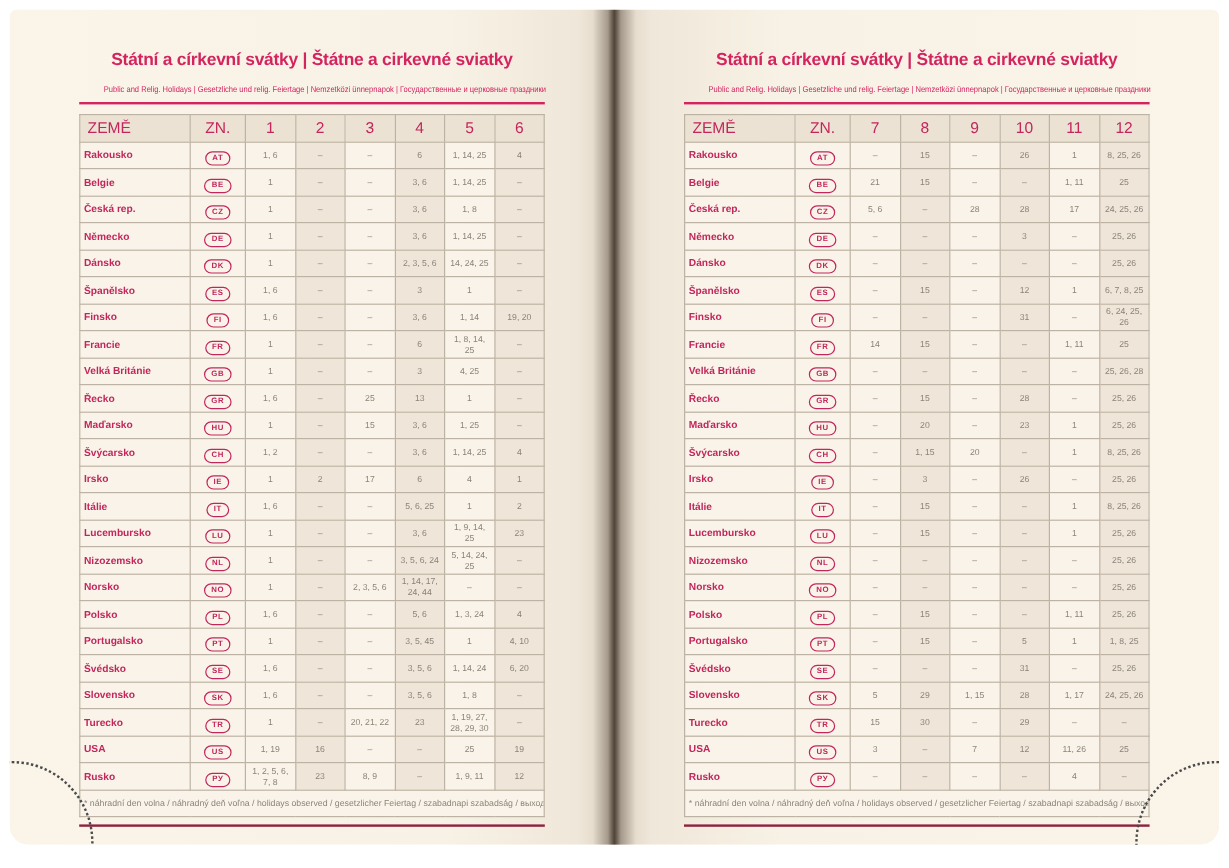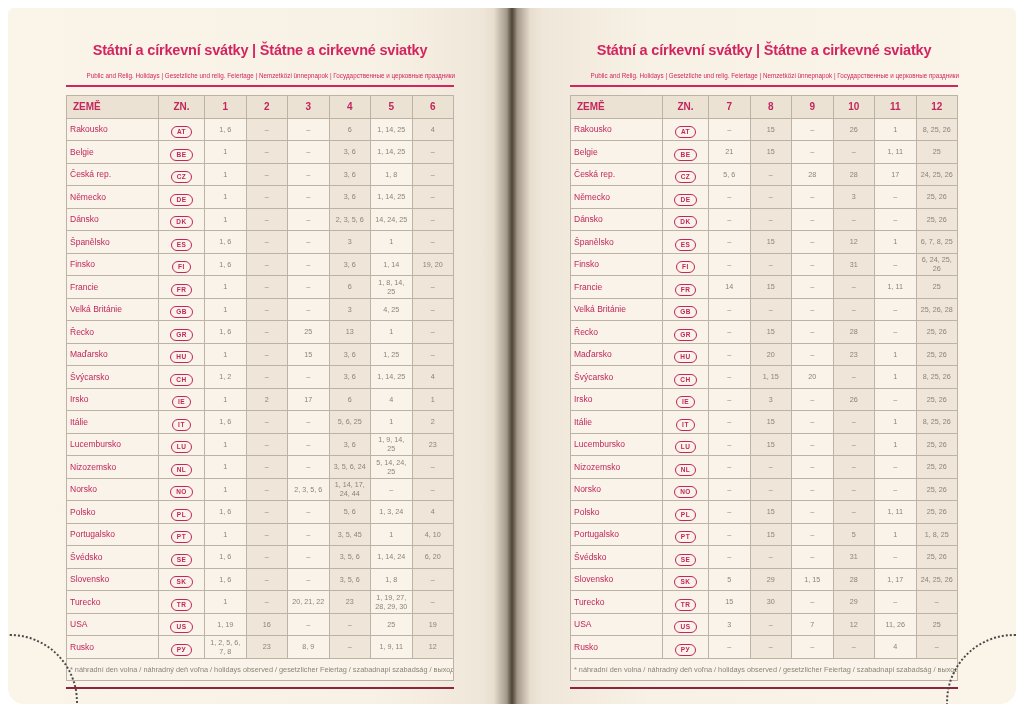--- a/index.html
+++ b/index.html
@@ -19,23 +19,23 @@
   .title{margin:0;text-align:center;font-size:14.5px;line-height:17px;font-weight:bold;color:#d42460;
     white-space:nowrap;letter-spacing:-0.2px;}
   .subtitle-wrap{margin-top:5px;text-align:center;overflow:visible;}
   .subtitle{display:inline-block;font-size:7px;color:#d42460;white-space:nowrap;
     transform:scaleX(0.9);transform-origin:center;}
   .subtitle-rule{height:2px;background:#d42460;margin:3px auto 8px;width:388px;}
   
   table.holidays{width:388px;margin:0 auto;border-collapse:collapse;table-layout:fixed;}
   table.holidays td,table.holidays th{border:1px solid #bdb3a4;padding:1px 3px;height:19.5px;
     overflow:hidden;}
-  th.hdr{background:#ece2d3;color:#c2265c;font-size:10px;font-weight:bold;text-align:center;}
+  th.hdr{background:#ece2d3;color:#c2265c;font-size:13px;font-weight:normal;text-align:center;}
   th.hdr.first{text-align:left;padding-left:6px;}
-  td.country{background:#f9f3e9;color:#c2265c;font-size:8.5px;font-weight:normal;text-align:left;padding-left:6px;
+  td.country{background:#f9f3e9;color:#c2265c;font-size:8.5px;font-weight:bold;text-align:left;padding-left:6px;
     white-space:nowrap;}
   td.code{background:#f9f3e9;text-align:center;}
   .badge{display:inline-block;border:1px solid #c2265c;color:#c2265c;border-radius:9px;
     font-size:6.5px;font-weight:bold;line-height:8px;padding:1px 5px;letter-spacing:.5px;background:transparent;}
   td.val{background:#f9f3e9;color:#8b8478;font-size:7.2px;text-align:center;line-height:9px;}
   td.val.tint{background:#efe5d9;}
   td.footnote{background:#f9f3e9;color:#8b8478;font-size:7.3px;text-align:left;padding-left:6px;
     white-space:nowrap;}
   .maroon-rule{height:2px;background:#8e2340;width:388px;margin:6px auto 0;}
   

